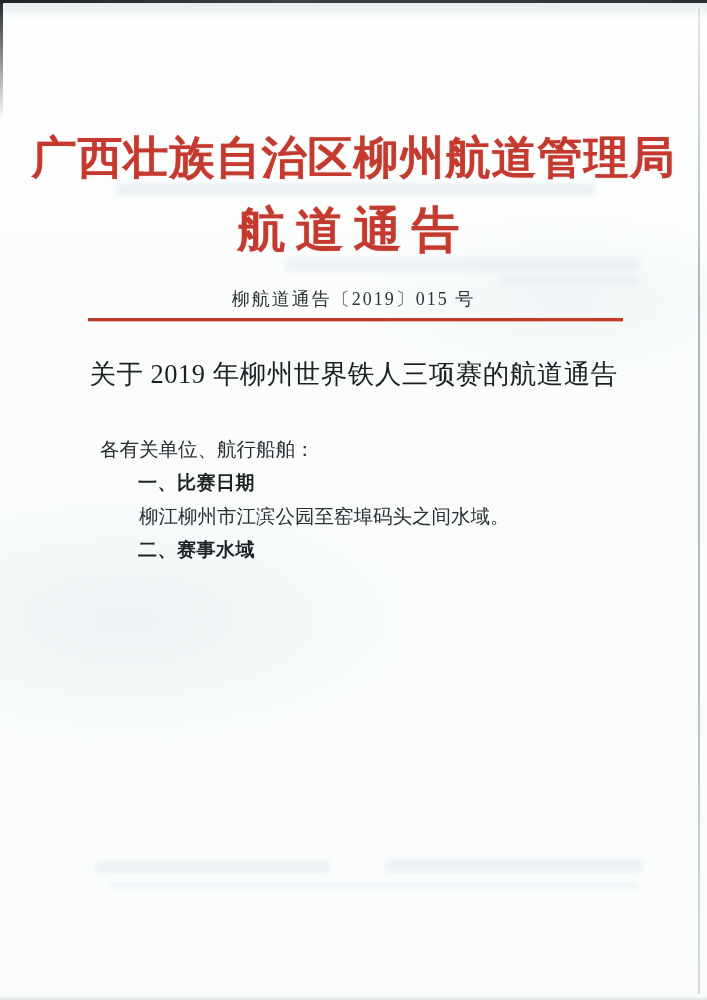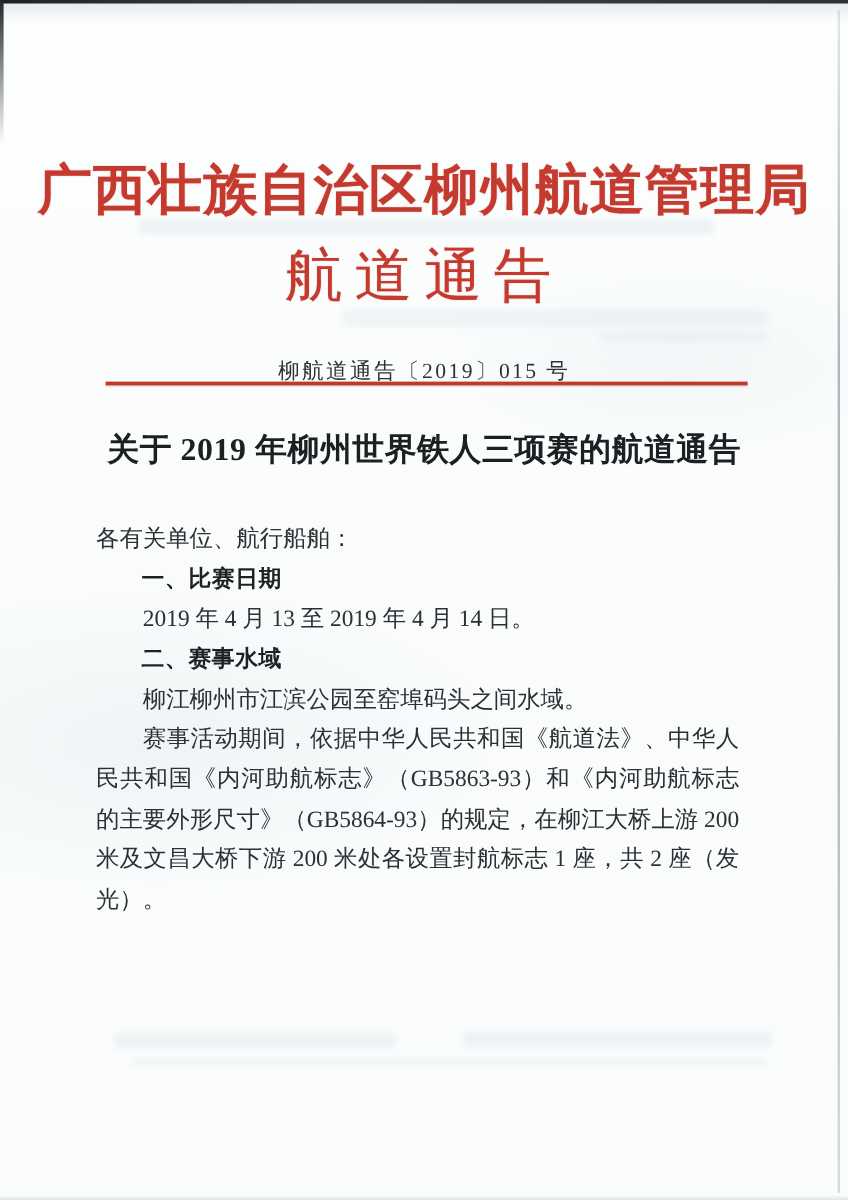--- a/index.html
+++ b/index.html
@@ -26,37 +26,37 @@
 
   
   .org-title{
     position:absolute;left:20px;top:128px;width:667px;
     text-align:center;font-weight:bold;font-size:45px;letter-spacing:1px;
     color:#c53a2e;text-shadow:0 0 1px rgba(197,58,46,.5);
     white-space:nowrap;
   }
   .doc-type{
     position:absolute;left:20px;top:198px;width:667px;
-    text-align:center;font-weight:normal;font-size:48px;letter-spacing:10px;
+    text-align:center;font-weight:bold;font-size:48px;letter-spacing:10px;
     color:#c43a2e;text-shadow:0 0 1px rgba(197,58,46,.5);
   }
   .doc-number{
     position:absolute;left:20px;top:287px;width:667px;
-    text-align:center;font-size:18px;letter-spacing:2px;color:#2e3236;margin-top:10px;
+    text-align:center;font-size:18px;letter-spacing:2px;color:#2e3236;
   }
   .red-rule{position:absolute;left:88px;top:318px;width:535px;height:3px;background:#c0392b;box-shadow:0 1px 0 rgba(192,57,43,.35);}
 
   .doc-title{
     position:absolute;left:20px;top:356px;width:667px;
-    text-align:center;font-weight:bold;font-size:26.5px;letter-spacing:.5px;color:#1d2023;
+    text-align:center;font-weight:normal;font-size:26.5px;letter-spacing:.5px;color:#1d2023;
   }
 
   
   .body-text{
-    position:absolute;left:80px;top:433px;width:536px;
+    position:absolute;left:100px;top:433px;width:536px;
     font-size:19.5px;line-height:33.4px;color:#2c2f34;
     text-align:justify;word-break:break-all;
   }
   .body-text p{margin:0;}
   .indent{text-indent:2em;}
   .sec-heading{
     font-family:Liberation Serif, serif;
     font-weight:bold;color:#1e2124;font-size:19px;letter-spacing:.5px;
   }
 </style>
@@ -82,21 +82,19 @@
   <div class="doc-type">航道通告</div>
   <div class="doc-number">柳航道通告〔2019〕015 号</div>
   <div class="red-rule"></div>
 
   <div class="doc-title">关于 2019 年柳州世界铁人三项赛的航道通告</div>
 
   <div class="body-text">
     <p>各有关单位、航行船舶：</p>
 
     <p class="indent sec-heading">一、比赛日期</p>
-    <p class="indent">2019 年 4 月 13 至 2019 年 4 月 14 日。</p>
 
+    <p class="indent">柳江柳州市江滨公园至窑埠码头之间水域。</p>
     <p class="indent sec-heading">二、赛事水域</p>
-    <p class="indent">柳江柳州市江滨公园至窑埠码头之间水域。</p>
 
-    <p class="indent">赛事活动期间，依据中华人民共和国《航道法》、中华人民共和国《内河助航标志》（GB5863-93）和《内河助航标志的主要外形尺寸》（GB5864-93）的规定，在柳江大桥上游 200 米及文昌大桥下游 200 米处各设置封航标志 1 座，共 2 座（发光）。</p>
   </div>
 
 </div>
 
 </body></html>

